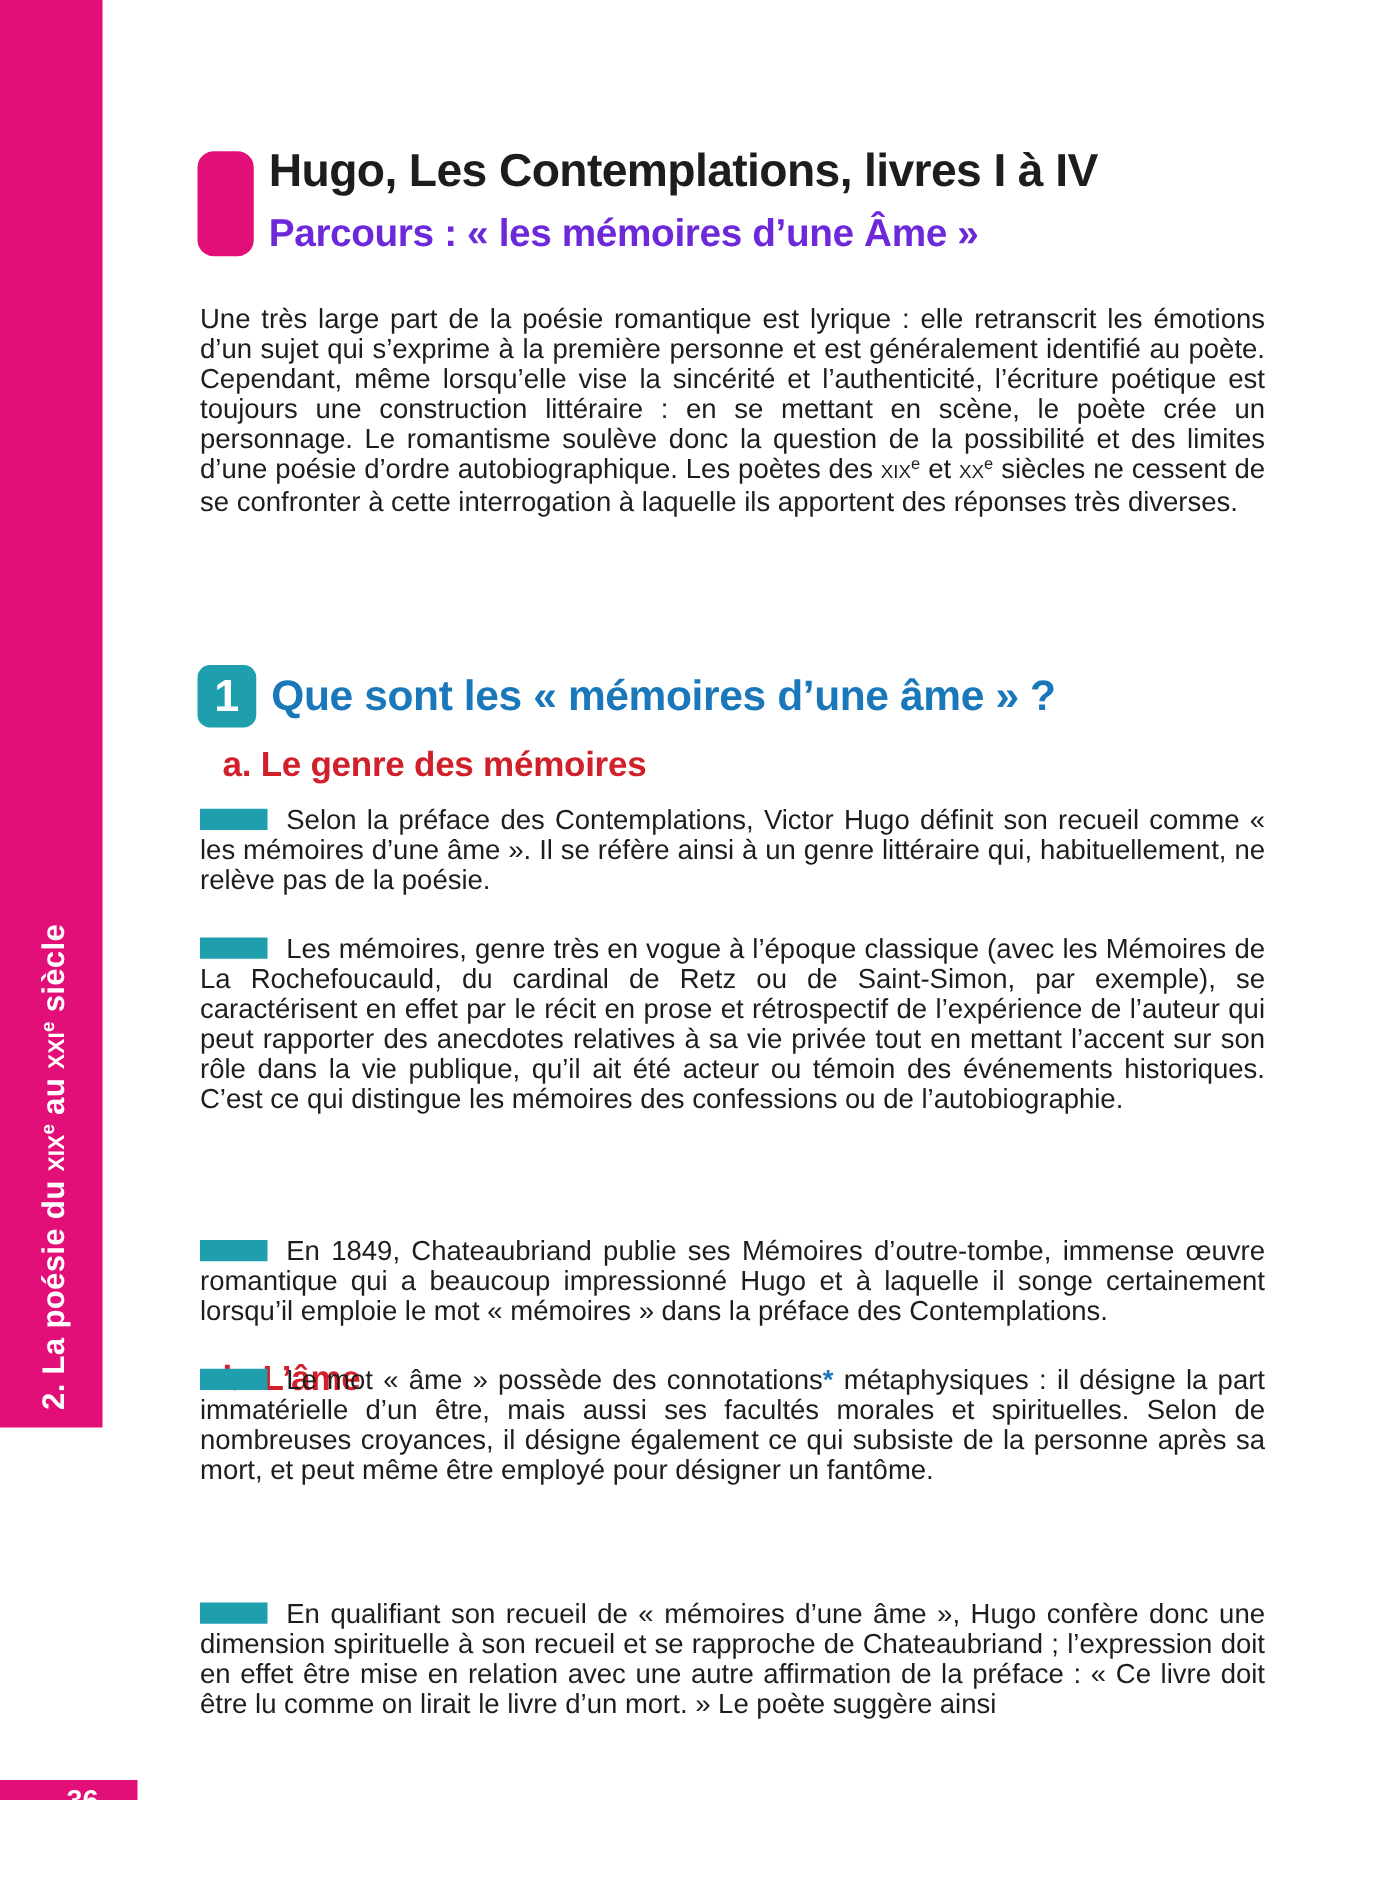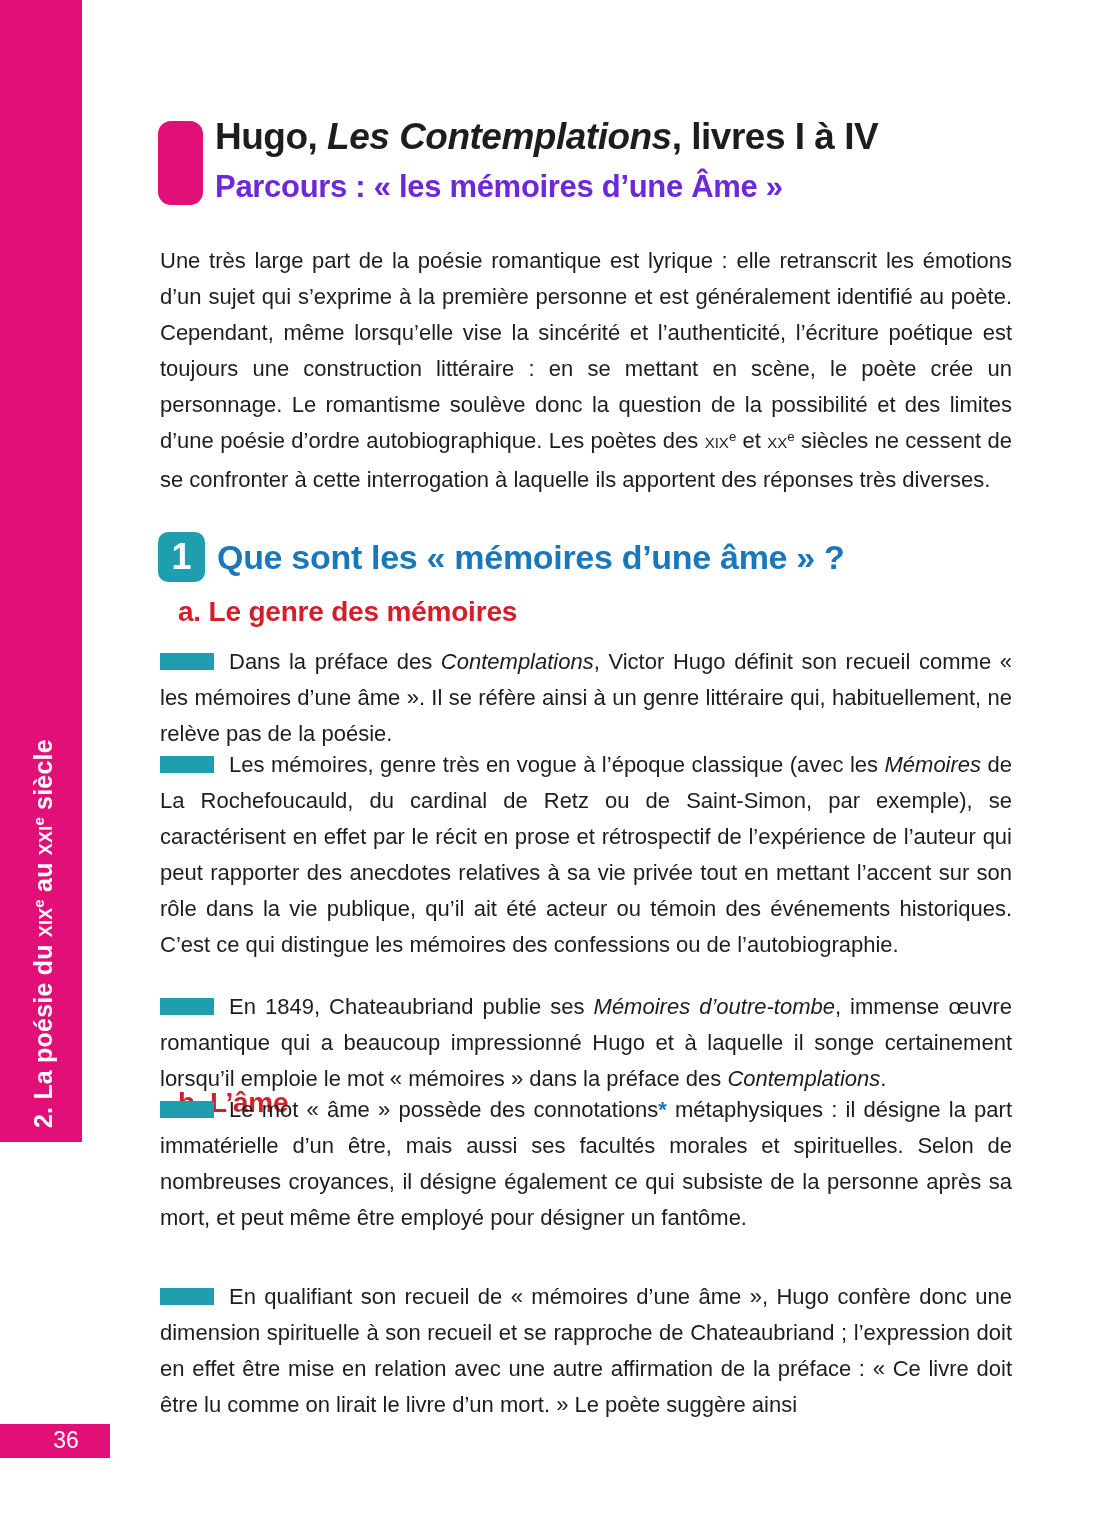--- a/index.html
+++ b/index.html
@@ -11,41 +11,41 @@
   .side-band{
     position:absolute;left:0;top:0;width:82px;height:1142px;background:#e20f78;
   }
   .side-label{
     position:absolute;left:28px;top:1128px;transform:rotate(-90deg);
     transform-origin:0 0;white-space:nowrap;color:#ffffff;font-weight:bold;
     font-size:25px;line-height:30px;letter-spacing:0.2px;
   }
   
   .page-num-band{
-    position:absolute;left:0;top:1424px;width:110px;height:34px;background:#e20f78;
-    color:#ffffff;font-weight:normal;font-size:23px;line-height:33px;
+    position:absolute;left:0;top:1424px;width:110px;height:16px;background:#e20f78;
+    color:#ffffff;font-weight:bold;font-size:23px;line-height:33px;
     text-align:center;padding-left:22px;box-sizing:border-box;
   }
   
   .title-tab{
     position:absolute;left:158px;top:121px;width:45px;height:84px;
     background:#e20f78;border-radius:13px;
   }
   .title-l1{
     position:absolute;left:215px;top:116px;width:860px;
     font-size:37px;font-weight:bold;color:#1d1d1b;letter-spacing:-0.5px;
   }
   .title-l2{
     position:absolute;left:215px;top:169px;width:860px;
     font-size:31px;font-weight:bold;color:#6d28d9;letter-spacing:-0.3px;
   }
   
   .body-p{
     position:absolute;left:160px;width:852px;margin:0;
-    font-size:22px;line-height:36px;text-align:justify;color:#1d1d1b;
+    font-size:22px;line-height:24px;text-align:justify;color:#1d1d1b;
   }
   .intro{top:243px;}
   .p-a1{top:644px;}
   .p-a2{top:747px;}
   .p-a3{top:969px;margin-top:20px;}
   .p-b1{top:1092px;}
   .p-b2{top:1279px;}
   .marker{
     display:inline-block;width:54px;height:17px;background:#1f9fae;
     margin-right:15px;vertical-align:-1px;
@@ -60,21 +60,21 @@
     position:absolute;left:217px;top:532px;width:840px;
     font-size:34px;line-height:50px;font-weight:bold;color:#1a78ba;letter-spacing:-0.3px;
   }
   .sub-head{
     position:absolute;left:160px;width:852px;
     font-size:28px;font-weight:bold;color:#d1202a;letter-spacing:-0.2px;margin-left:18px;
   }
   .sub-a{top:596px;}
   .sub-b{top:1087px;}
   
-  .i{font-style:italic;}
+  .i{}
   .sc{font-variant:small-caps;}
   .sup{font-size:60%;position:relative;top:-0.55em;}
   .star{color:#1a78ba;font-weight:bold;}
 </style>
 </head>
 <body>
 
 <div class="side-band">
   <span class="side-label"><span>2. La poésie du </span><span class="sc">xix</span><span class="sup">e</span><span> au </span><span class="sc">xxi</span><span class="sup">e</span><span> siècle</span></span>
 </div>
@@ -83,21 +83,21 @@
 <div class="title-l1"><span>Hugo, </span><span class="i">Les Contemplations</span><span>, livres I à IV</span></div>
 <div class="title-l2">Parcours : « les mémoires d’une Âme »</div>
 
 <p class="body-p intro"><span><span>Une très large part de la poésie romantique est lyrique : elle retranscrit les émotions d’un sujet qui s’exprime à la première personne et est généralement identifié au poète. Cependant, même lorsqu’elle vise la sincérité et l’authenticité, l’écriture poétique est toujours une construction littéraire : en se mettant en scène, le poète crée un personnage. Le romantisme soulève donc la question de la possibilité et des limites d’une poésie d’ordre autobiographique. Les poètes des </span><span class="sc">xix</span><span class="sup">e</span><span> et </span><span class="sc">xx</span><span class="sup">e</span><span> siècles ne cessent de se confronter à cette interrogation à laquelle ils apportent des réponses très diverses.</span></span></p>
 
 <div class="sec-badge">1</div>
 <div class="sec-title">Que sont les « mémoires d’une âme » ?</div>
 
 <div class="sub-head sub-a">a. Le genre des mémoires</div>
 
-<p class="body-p p-a1"><span class="marker"></span><span><span>Dans la préface des </span><span class="i">Contemplations</span><span>, Victor Hugo définit son recueil comme « les mémoires d’une âme ». Il se réfère ainsi à un genre littéraire qui, habituellement, ne relève pas de la poésie.</span></span></p>
+<p class="body-p p-a1"><span class="marker"></span><span><span>Selon la préface des </span><span class="i">Contemplations</span><span>, Victor Hugo définit son recueil comme « les mémoires d’une âme ». Il se réfère ainsi à un genre littéraire qui, habituellement, ne relève pas de la poésie.</span></span></p>
 
 <p class="body-p p-a2"><span class="marker"></span><span><span>Les mémoires, genre très en vogue à l’époque classique (avec les </span><span class="i">Mémoires</span><span> de La Rochefoucauld, du cardinal de Retz ou de Saint-Simon, par exemple), se caractérisent en effet par le récit en prose et rétrospectif de l’expérience de l’auteur qui peut rapporter des anecdotes relatives à sa vie privée tout en mettant l’accent sur son rôle dans la vie publique, qu’il ait été acteur ou témoin des événements historiques. C’est ce qui distingue les mémoires des confessions ou de l’autobiographie.</span></span></p>
 
 <p class="body-p p-a3"><span class="marker"></span><span><span>En 1849, Chateaubriand publie ses </span><span class="i">Mémoires d’outre-tombe</span><span>, immense œuvre romantique qui a beaucoup impressionné Hugo et à laquelle il songe certainement lorsqu’il emploie le mot « mémoires » dans la préface des </span><span class="i">Contemplations</span><span>.</span></span></p>
 
 <div class="sub-head sub-b">b. L’âme</div>
 
 <p class="body-p p-b1"><span class="marker"></span><span><span>Le mot « âme » possède des connotations</span><span class="star">*</span><span> métaphysiques : il désigne la part immatérielle d’un être, mais aussi ses facultés morales et spirituelles. Selon de nombreuses croyances, il désigne également ce qui subsiste de la personne après sa mort, et peut même être employé pour désigner un fantôme.</span></span></p>
 
 <p class="body-p p-b2"><span class="marker"></span><span><span>En qualifiant son recueil de « mémoires d’une âme », Hugo confère donc une dimension spirituelle à son recueil et se rapproche de Chateaubriand ; l’expression doit en effet être mise en relation avec une autre affirmation de la préface : « Ce livre doit être lu comme on lirait le livre d’un mort. » Le poète suggère ainsi</span></span></p>

